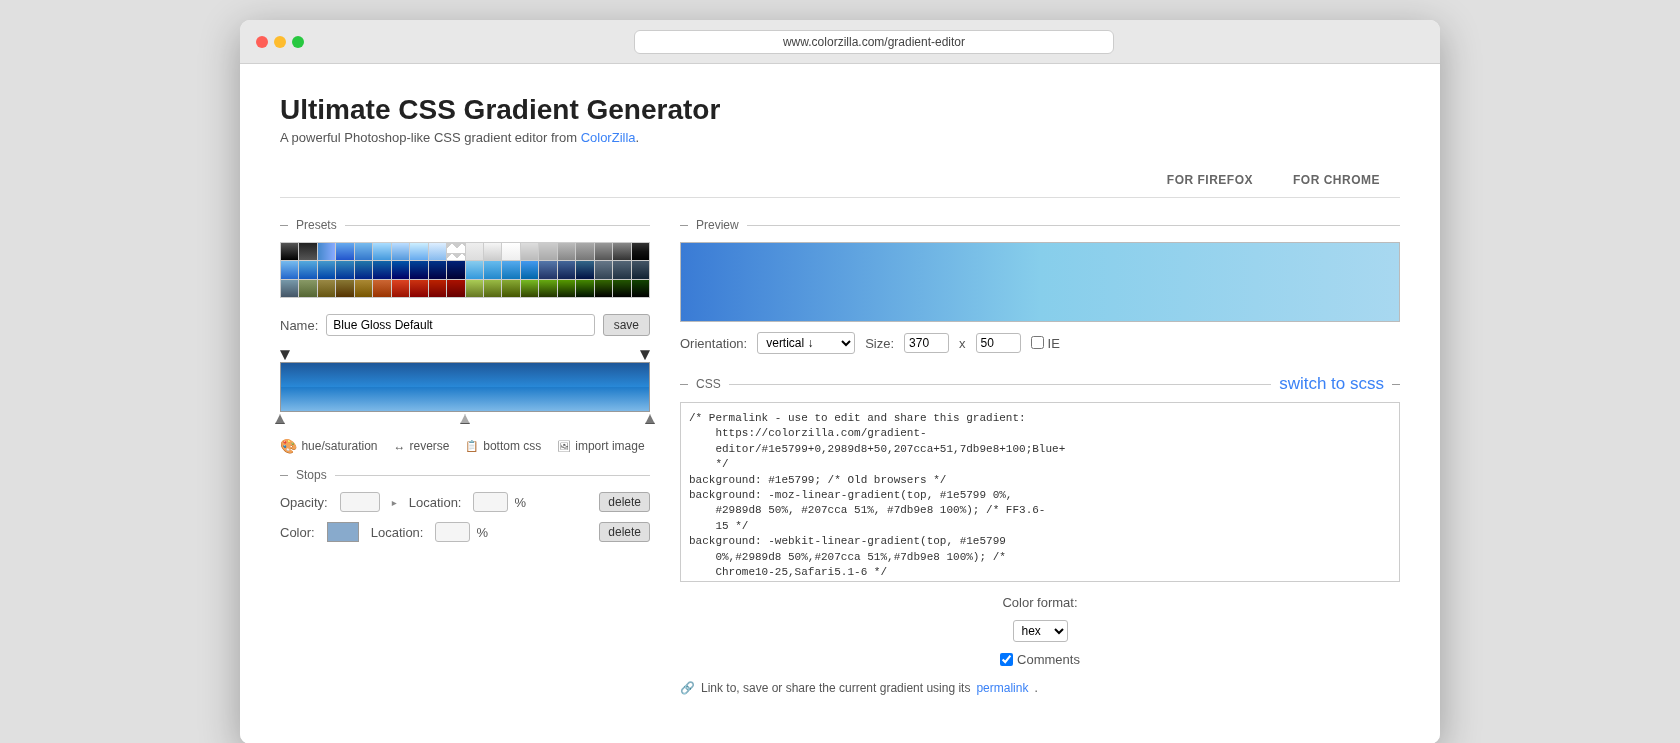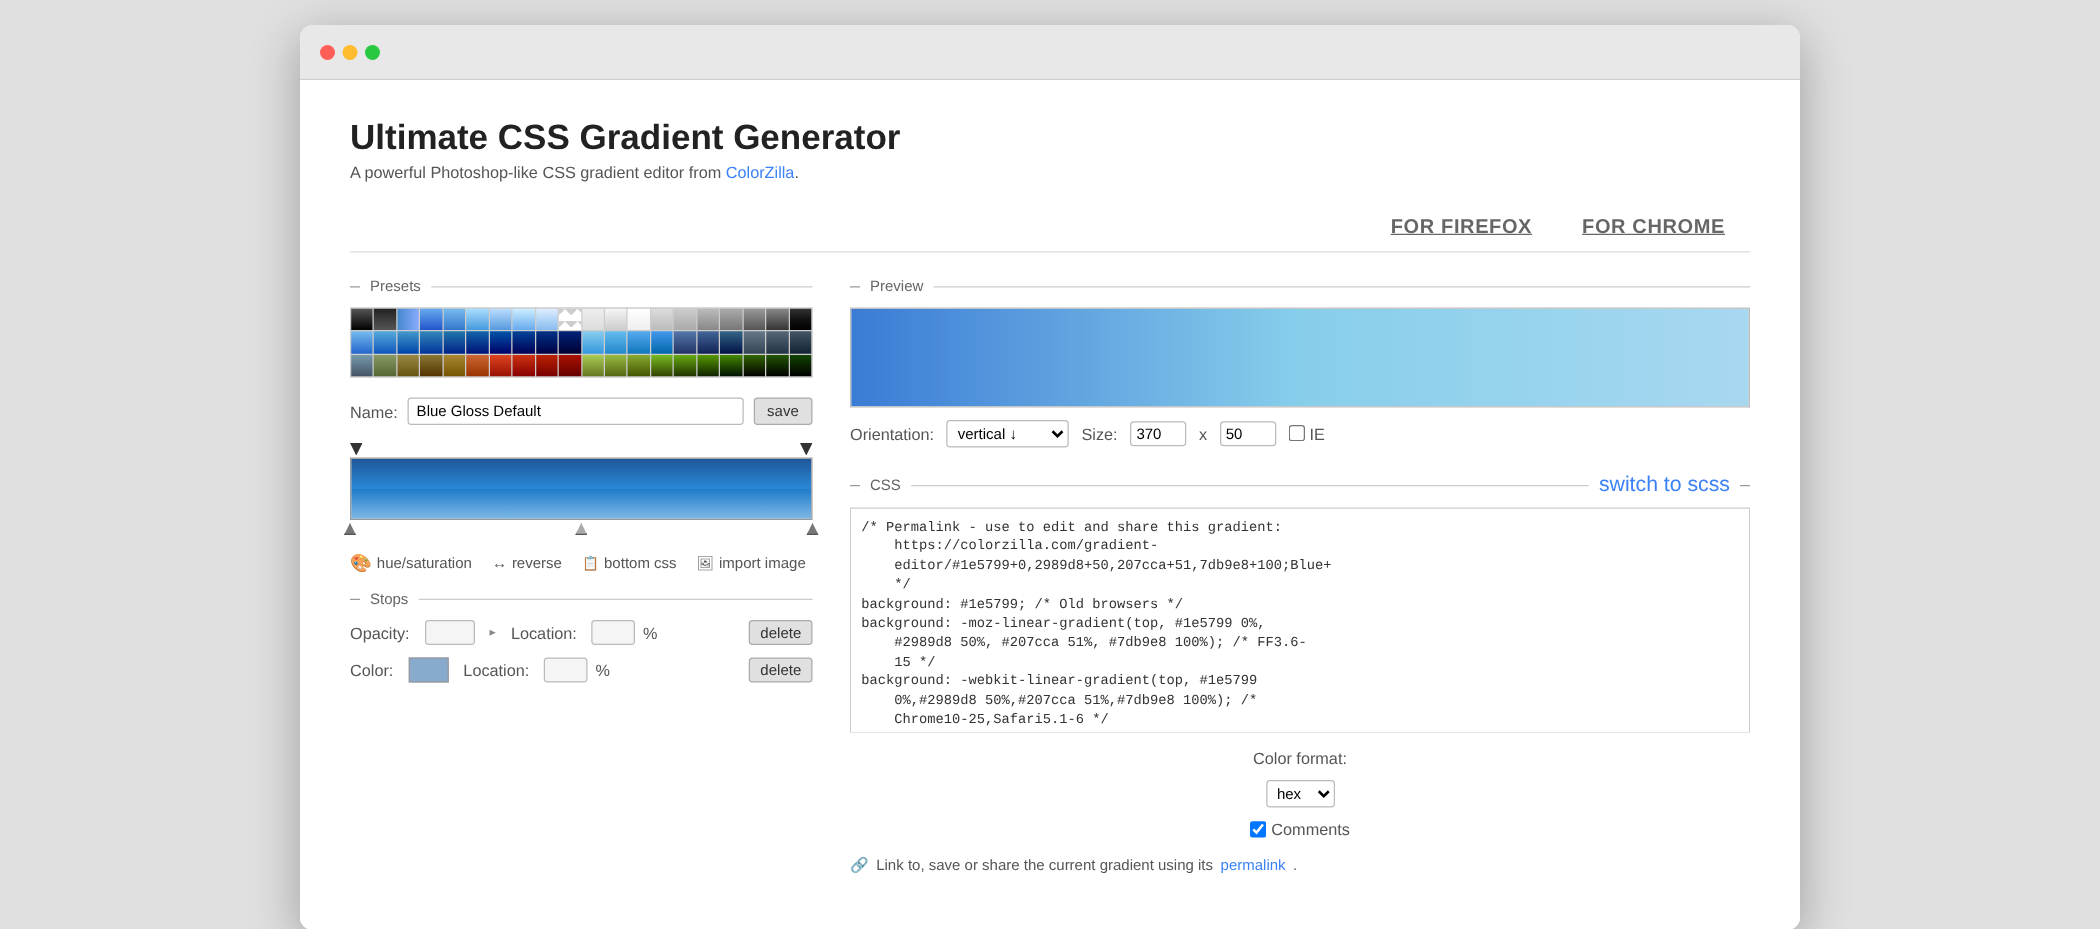--- a/index.html
+++ b/index.html
@@ -91,28 +91,27 @@
     .nav-tabs {
       display: flex;
       justify-content: flex-end;
       border-bottom: 1px solid #ddd;
       margin-bottom: 20px;
       gap: 0;
     }
 
     .nav-tab {
       padding: 8px 20px;
-      font-size: 16px;
+      font-size: 12px;
       font-weight: 600;
       color: #666;
       cursor: pointer;
       letter-spacing: 0.5px;
       text-transform: uppercase;
       border-bottom: 2px solid transparent;
-      text-decoration: underline;
     }
 
     .nav-tab.active {
       color: #2b5db8;
       border-bottom: 2px solid #2b5db8;
     }
 
     
     .main-layout {
       display: flex;
@@ -505,20 +504,21 @@
 <body>
 
 <div class="browser-window">
 
   <div class="browser-titlebar">
     <div class="traffic-lights">
       <div class="traffic-light tl-red"></div>
       <div class="traffic-light tl-yellow"></div>
       <div class="traffic-light tl-green"></div>
     </div>
+    <div class="url-bar">www.colorzilla.com/gradient-editor</div>
   </div>
 
   <div class="page-content">
 
     <h1 class="page-title">Ultimate CSS Gradient Generator</h1>
     <p class="page-subtitle">
       <span>A powerful Photoshop-like CSS gradient editor from</span>
       <a class="colorzilla-link" href="#">ColorZilla</a><span>.</span>
     </p>
 

